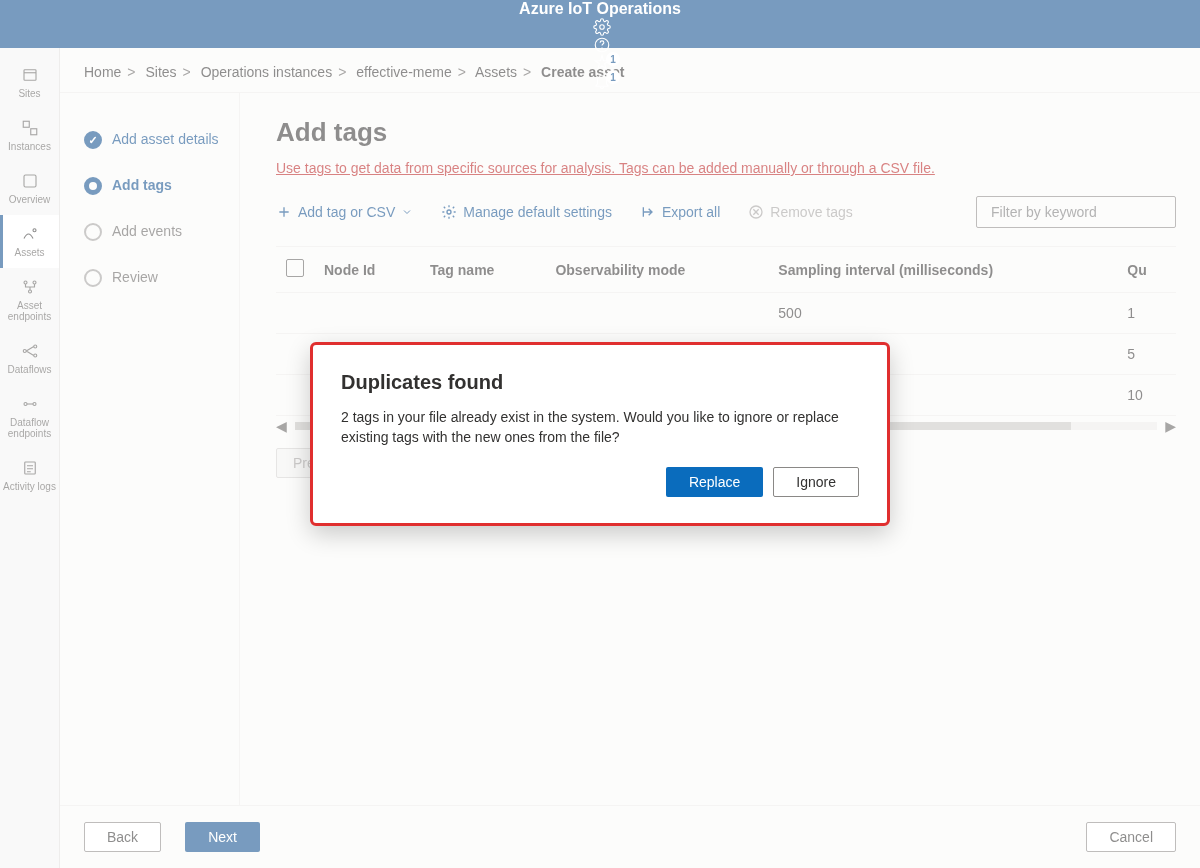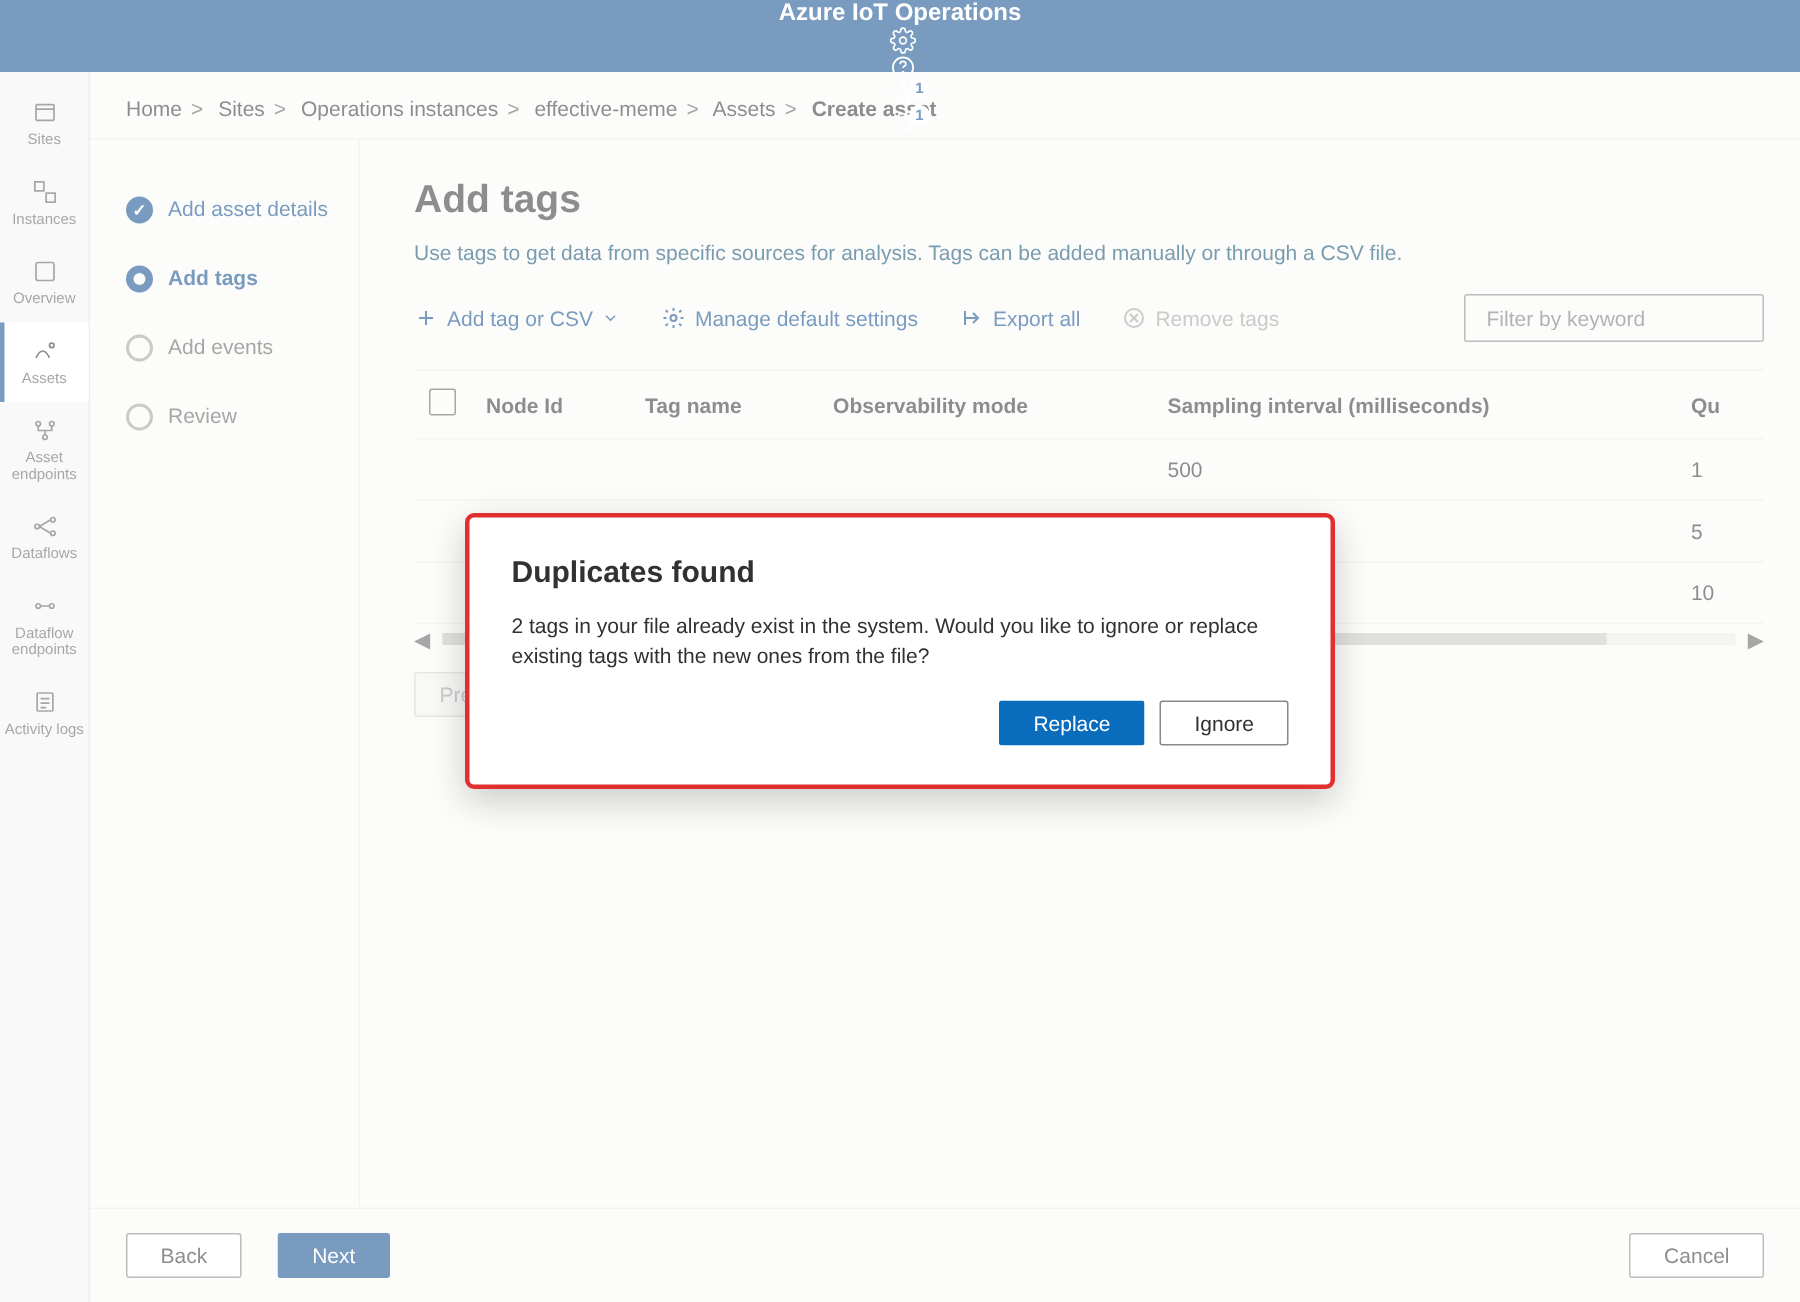--- a/index.html
+++ b/index.html
@@ -26,21 +26,21 @@
 .steps { width: 180px; padding: 24px 0 24px 24px; border-right: 1px solid #edebe9; }
 .step { display: flex; align-items: flex-start; padding: 14px 0; cursor: pointer; color: #605e5c; }
 .step .dot { width: 18px; height: 18px; border-radius: 50%; border: 2px solid #a19f9d; margin-right: 10px; flex-shrink: 0; display: flex; align-items: center; justify-content: center; }
 .step.done .dot { background: #0a4a8a; border-color: #0a4a8a; }
 .step.done .dot::after { content: "✓"; color: #fff; font-size: 11px; font-weight: bold; }
 .step.current .dot { border-color: #0a4a8a; border-width: 5px; }
 .step.current { color: #0a4a8a; font-weight: 600; }
 .step.done { color: #0a4a8a; }
 .panel { flex: 1; padding: 24px 24px 0 36px; display: flex; flex-direction: column; overflow: hidden; }
 .panel h1 { font-size: 26px; font-weight: 600; margin-bottom: 12px; }
-.panel .desc { color: #0c4a6e; margin-bottom: 20px; }
+.panel .desc { color: #b91c1c; margin-bottom: 20px; text-decoration: underline; }
 .toolbar { display: flex; align-items: center; gap: 28px; margin-bottom: 18px; }
 .tbtn { display: flex; align-items: center; gap: 6px; color: #0a4a8a; cursor: pointer; font-size: 14px; }
 .tbtn.disabled { color: #a19f9d; cursor: default; }
 .tbtn svg { width: 16px; height: 16px; }
 .filter { margin-left: auto; border: 1px solid #8a8886; border-radius: 2px; height: 32px; display: flex; align-items: center; padding: 0 8px; width: 200px; }
 .filter svg { width: 16px; height: 16px; stroke: #0a4a8a; fill: none; margin-right: 6px; }
 .filter input { border: none; outline: none; font-size: 14px; flex: 1; background: transparent; }
 .tablewrap { overflow-x: auto; border-top: 1px solid #edebe9; }
 table { border-collapse: collapse; width: 100%; min-width: 900px; }
 th, td { text-align: left; padding: 12px 10px; border-bottom: 1px solid #edebe9; font-size: 14px; white-space: nowrap; }

